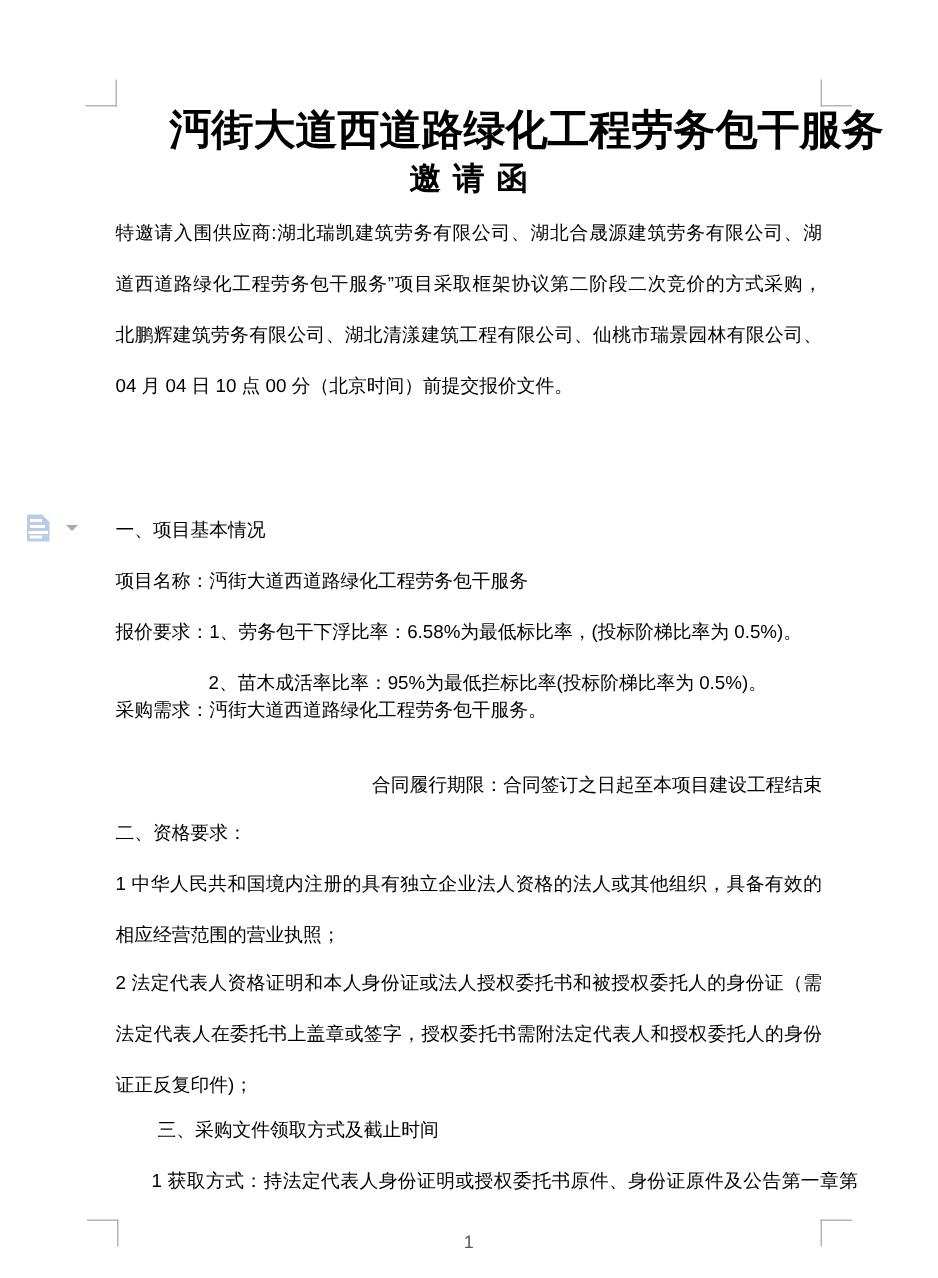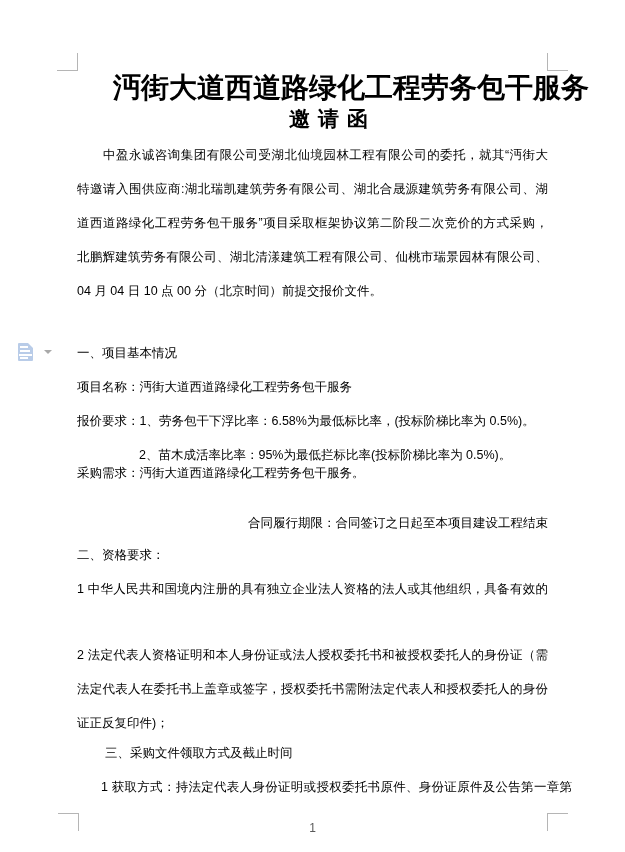--- a/index.html
+++ b/index.html
@@ -21,21 +21,21 @@
   .doc-icon .l1{top:3px;width:8px;}
   .doc-icon .l2{top:7px;width:10px;}
   .doc-icon .l3{top:11px;width:13px;left:1px;}
   .doc-icon .l4{top:14px;width:8px;}
   .dd-arrow{position:absolute;right:0;top:8px;width:0;height:0;
     border-left:4px solid transparent;border-right:4px solid transparent;border-top:4px solid #a9a9a9;}
 
   .content{position:absolute;left:77px;top:0;width:471px;}
   .title{position:absolute;left:0;top:69px;width:471px;text-align:center;
     font-family:"Liberation Serif", serif;font-weight:700;font-size:28px;line-height:38px;white-space:nowrap;margin-left:36px;}
-  .subtitle{position:absolute;left:16px;top:104px;width:471px;text-align:center;
+  .subtitle{position:absolute;left:0;top:104px;width:471px;text-align:center;
     font-family:"Liberation Serif", serif;font-weight:700;font-size:21px;line-height:30px;letter-spacing:8px;text-indent:8px;}
 
   .line{font-size:12.5px;height:34px;line-height:34px;}
   .j{text-align:justify;text-align-last:justify;}
   .indent{text-indent:26px;}
   .block{position:absolute;left:0;width:471px;}
   .b-intro{top:138px;}
   .b-h1{top:336px;}
   .b-pname{top:370px;}
   .b-quote1{top:404px;}
@@ -69,37 +69,37 @@
   </span>
   <span class="dd-arrow"></span>
 </div>
 
 <div class="content">
 
   <div class="title">沔街大道西道路绿化工程劳务包干服务</div>
   <div class="subtitle">邀请函</div>
 
   <div class="block b-intro">
-    <div class="line j indent">中盈永诚咨询集团有限公司受湖北仙境园林工程有限公司的委托，就其“沔街大</div>
     <div class="line j">特邀请入围供应商:湖北瑞凯建筑劳务有限公司、湖北合晟源建筑劳务有限公司、湖</div>
     <div class="line j">道西道路绿化工程劳务包干服务”项目采取框架协议第二阶段二次竞价的方式采购，</div>
     <div class="line j">北鹏辉建筑劳务有限公司、湖北清漾建筑工程有限公司、仙桃市瑞景园林有限公司、</div>
     <div class="line">04 月 04 日 10 点 00 分（北京时间）前提交报价文件。</div>
   </div>
 
   <div class="block b-h1 line">一、项目基本情况</div>
   <div class="block b-pname line">项目名称：沔街大道西道路绿化工程劳务包干服务</div>
   <div class="block b-quote1 line">报价要求：1、劳务包干下浮比率：6.58%为最低标比率，(投标阶梯比率为 0.5%)。</div>
   <div class="block b-quote2 line">2、苗木成活率比率：95%为最低拦标比率(投标阶梯比率为 0.5%)。</div>
   <div class="block b-demand line">采购需求：沔街大道西道路绿化工程劳务包干服务。</div>
   <div class="block b-period line">合同履行期限：合同签订之日起至本项目建设工程结束</div>
 
   <div class="block b-h2 line">二、资格要求：</div>
   <div class="block b-item1">
     <div class="line j">1 中华人民共和国境内注册的具有独立企业法人资格的法人或其他组织，具备有效的</div>
+    <div class="line">相应经营范围的营业执照；</div>
   </div>
   <div class="block b-item2">
     <div class="line j">2 法定代表人资格证明和本人身份证或法人授权委托书和被授权委托人的身份证（需</div>
     <div class="line j">法定代表人在委托书上盖章或签字，授权委托书需附法定代表人和授权委托人的身份</div>
     <div class="line">证正反复印件)；</div>
   </div>
 
   <div class="block b-h3 line">三、采购文件领取方式及截止时间</div>
   <div class="block b-item3">
     <div class="line j">1 获取方式：持法定代表人身份证明或授权委托书原件、身份证原件及公告第一章第</div>

